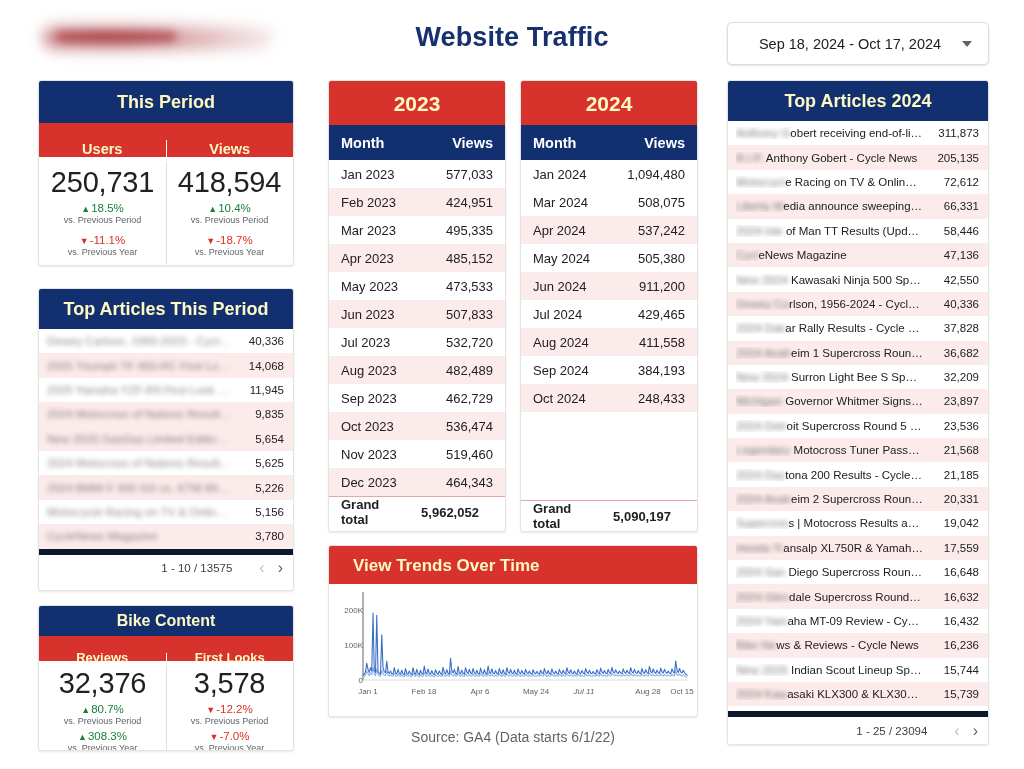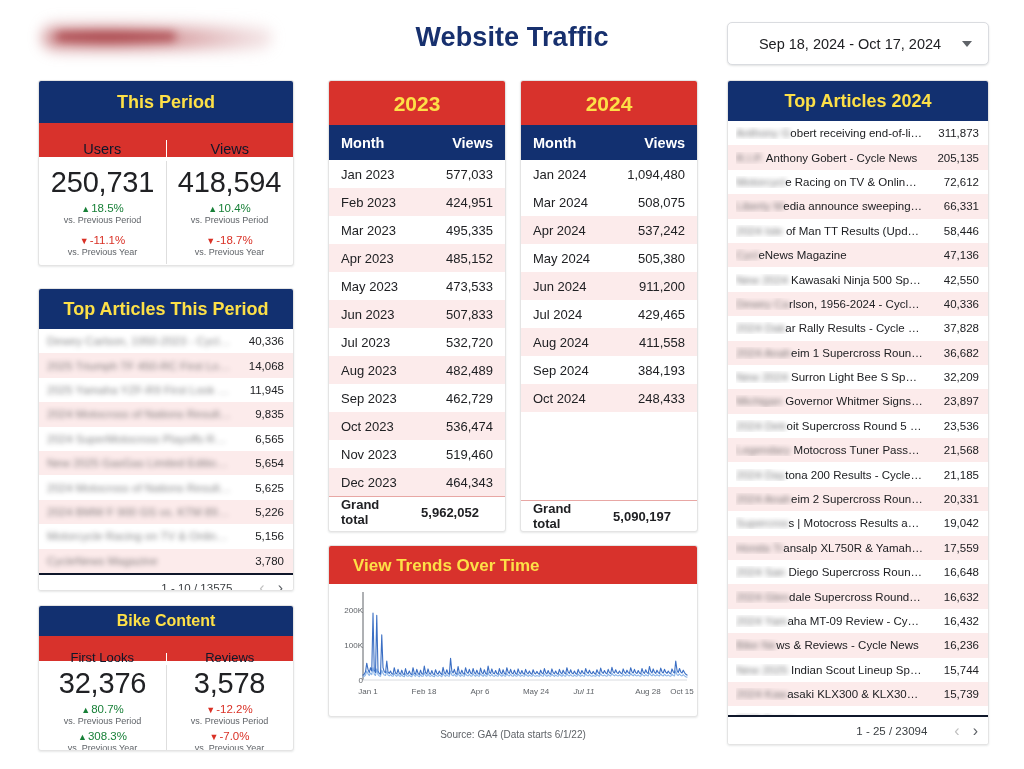--- a/index.html
+++ b/index.html
@@ -91,42 +91,42 @@
     background: #ffffff;
     border: 1px solid #e4e4e4;
     border-radius: 3px;
     box-shadow: 0 1px 2px rgba(60,64,67,0.12);
     box-sizing: border-box;
     overflow: hidden;
   }
   .card-title {
     font-size: 18px;
     font-weight: bold;
-    color: #fde047;
+    color: #fef9c3;
     text-align: center;
     line-height: 1;
     display: flex;
     align-items: center;
     justify-content: center;
   }
   .navy { background: #123070; }
   .red  { background: #d8322c; }
 
   
   .score-head { height: 42px; }
   .score-sub {
     display: flex;
     height: 34px;
     background: #d8322c;
   }
   .score-sub > div {
     flex: 1;
-    color: #0f172a;
+    color: #fef9c3;
     font-size: 14.5px;
-    font-weight: normal;
+    font-weight: bold;
     display: flex;
     align-items: center;
     justify-content: center;
     margin-top: 17px;
   }
   .score-sub > div + div { border-left: 1px solid #ffffff; }
   .score-body { display: flex; }
   .score-cell {
     flex: 1;
     padding: 9px 0 10px 0;
@@ -182,21 +182,21 @@
     padding-right: 8px;
   }
   .lrow .lval {
     text-align: right;
     white-space: nowrap;
     font-variant-numeric: tabular-nums;
   }
   .blur-head { filter: blur(2.6px); opacity: 0.62; }
   .full-blur { filter: blur(2.4px); opacity: 0.55; }
   .pager {
-    border-top: 2px solid #0f172a;
+    border-top: 6px solid #0f172a;
     height: 27px;
     display: flex;
     align-items: center;
     justify-content: flex-end;
     padding-right: 10px;
     font-size: 11.5px;
     color: #3c4043;
     background: #fff;
   }
   .pager .pcount { margin-right: 14px; }
@@ -273,21 +273,21 @@
     font-size: 8px;
     color: #5f6368;
     text-align: center;
     width: 46px;
   }
   #source-note {
     position: absolute;
     left: 328px; top: 729px;
     width: 370px;
     text-align: center;
-    font-size: 10px;
+    font-size: 14px;
     color: #5f6368;
   }
 </style>
 </head>
 <body>
 
 <div id="canvas">
 
   <div id="logo">
     <div class="blob"></div>
@@ -337,24 +337,20 @@
           <div class="lval" style="width: 44px;">14,068</div>
         </div>
         <div class="lrow">
           <div class="ltitle full-blur">2025 Yamaha YZF-R9 First Look and Spe...</div>
           <div class="lval" style="width: 44px;">11,945</div>
         </div>
         <div class="lrow alt">
           <div class="ltitle full-blur">2024 Motocross of Nations Results - Cyc...</div>
           <div class="lval" style="width: 44px;">9,835</div>
         </div>
-        <div class="lrow">
-          <div class="ltitle full-blur">2024 SuperMotocross Playoffs Round 2 ...</div>
-          <div class="lval" style="width: 44px;">6,565</div>
-        </div>
         <div class="lrow alt">
           <div class="ltitle full-blur">New 2025 GasGas Limited Edition EC 30...</div>
           <div class="lval" style="width: 44px;">5,654</div>
         </div>
         <div class="lrow">
           <div class="ltitle full-blur">2024 Motocross of Nations Results (Upd...</div>
           <div class="lval" style="width: 44px;">5,625</div>
         </div>
         <div class="lrow alt">
           <div class="ltitle full-blur">2024 BMW F 900 GS vs. KTM 890 Advent...</div>
@@ -372,22 +368,22 @@
     <div class="pager">
       <span class="pcount">1 - 10 / 13575</span>
       <span class="parrow dim">‹</span>
       <span class="parrow">›</span>
     </div>
   </div>
 
   <div class="card" style="left:38px; top:605px; width:256px; height:146px;">
     <div class="card-title navy" style="height:30px; font-size:16px;">Bike Content</div>
     <div class="score-sub" style="height:25px;">
+      <div style="font-size:13px;">Reviews</div>
       <div style="font-size:13px;">First Looks</div>
-      <div style="font-size:13px;">Reviews</div>
     </div>
     <div class="score-body">
       <div class="score-cell" style="padding:6px 0 6px 0;">
         <div class="big-num">32,376</div>
         <div class="delta up"><span class="arrow">▲</span><span>80.7%</span></div>
         <div class="delta-label">vs. Previous Period</div>
         <div class="delta up" style="margin-top:3px;"><span class="arrow">▲</span><span>308.3%</span></div>
         <div class="delta-label">vs. Previous Year</div>
       </div>
       <div class="score-cell" style="padding:6px 0 6px 0;">

